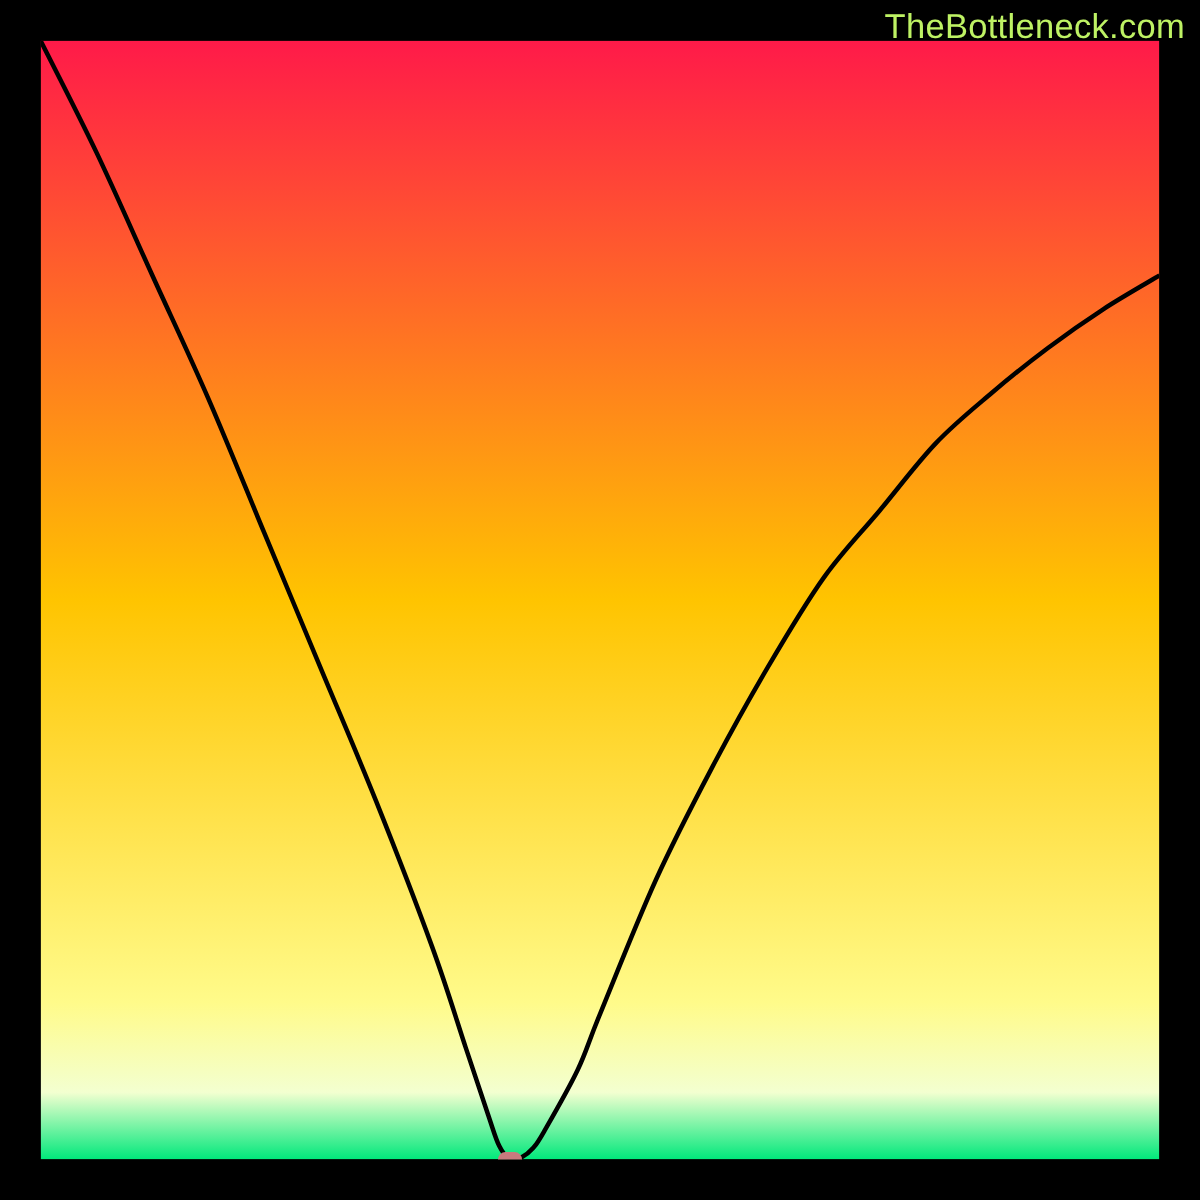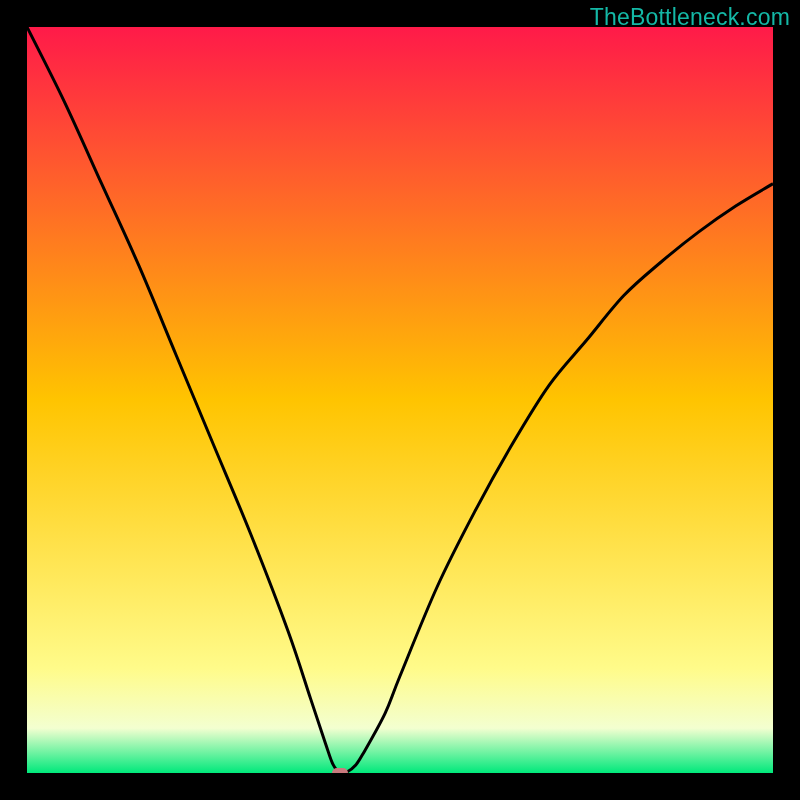--- a/index.html
+++ b/index.html
@@ -22,21 +22,21 @@
     left: 27px;
     top: 27px;
     width: 746px;
     height: 746px;
     overflow: hidden;
   }
   .watermark {
     position: absolute;
     top: 4px;
     right: 10px;
-    color: #14b8a6;
+    color: #bef264;
     font-size: 23px;
     font-weight: 500;
     letter-spacing: 0.2px;
     user-select: none;
   }
   .marker {
     position: absolute;
     width: 16px;
     height: 10px;
     border-radius: 5px;

